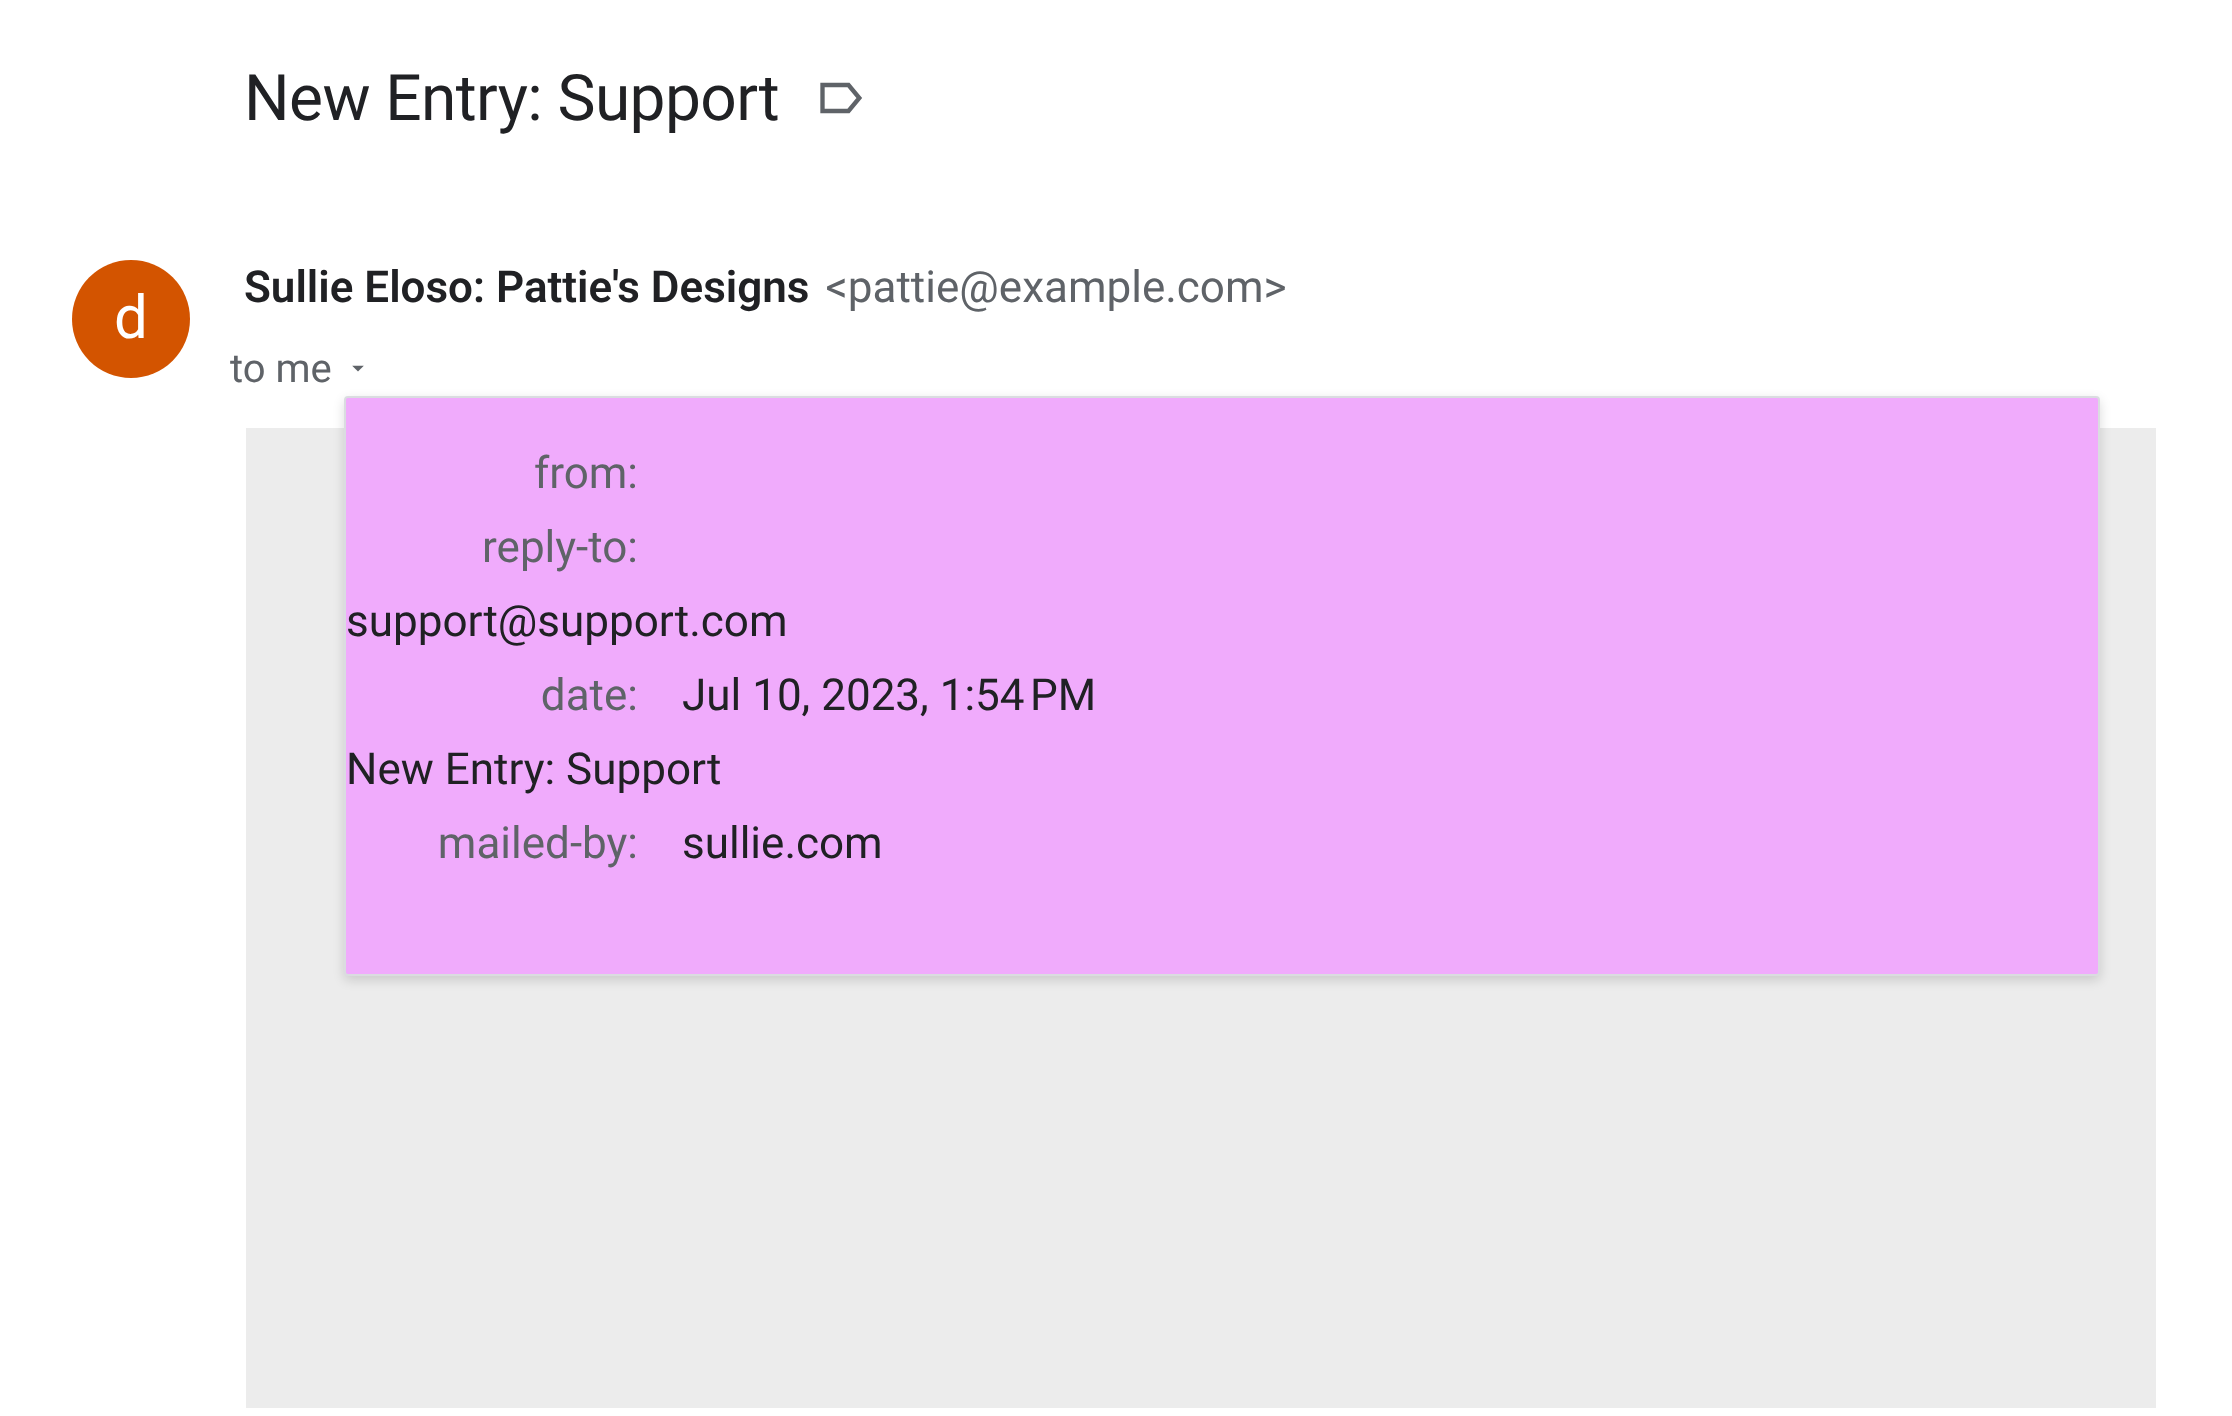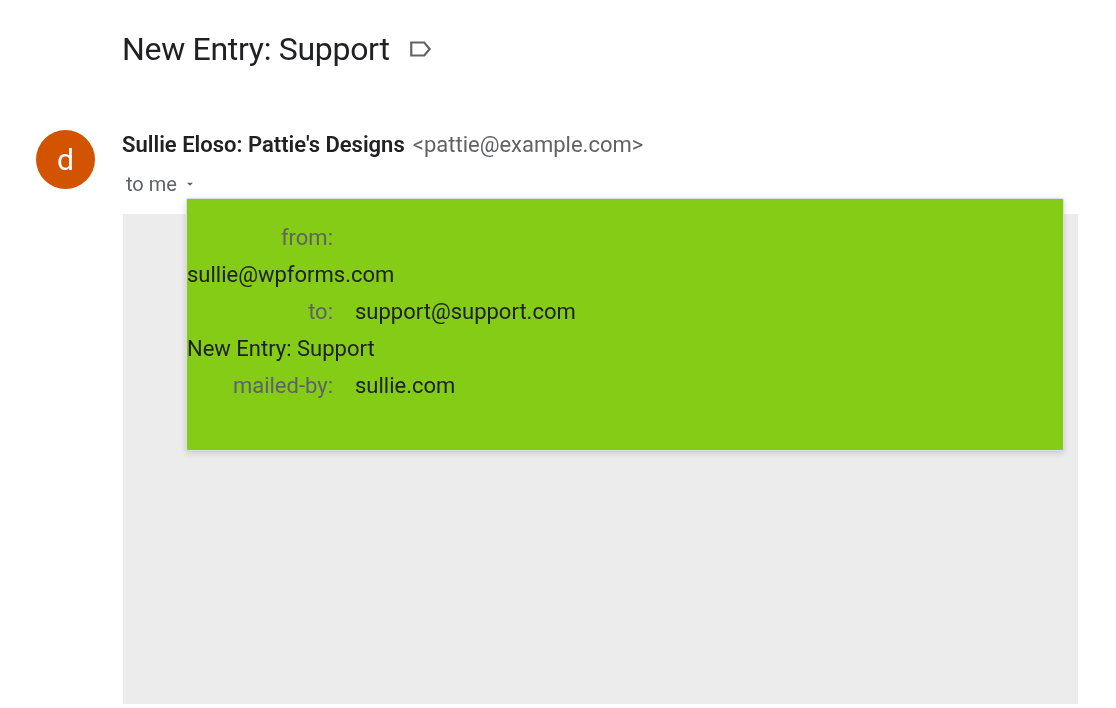--- a/index.html
+++ b/index.html
@@ -61,21 +61,21 @@
       color: #202124;
     }
     .sender-email {
       color: #5f6368;
       font-weight: 400;
     }
     
     .to-row {
       position: absolute;
       top: 172px;
-      left: 126px;
+      left: 115px;
       display: flex;
       align-items: center;
       gap: 6px;
       font-size: 20px;
       color: #5f6368;
       cursor: pointer;
     }
     .chevron {
       display: inline-flex;
     }
@@ -85,23 +85,23 @@
       top: 214px;
       left: 123px;
       right: 38px;
       height: 490px;
       background: #ececec;
     }
     
     .details-popup {
       position: absolute;
       top: 198px;
-      left: 186px;
+      left: 172px;
       width: 878px;
-      background: #84cc16;
+      background: #f0abfc;
       border: 1px solid #dadce0;
       border-radius: 2px;
       box-shadow: 0 2px 6px rgba(0,0,0,0.15);
       padding: 26px 30px 40px 0;
     }
     .detail-row {
       display: flex;
       align-items: baseline;
       margin-bottom: 12px;
       font-size: 22px;
@@ -155,25 +155,28 @@
   </span>
 </div>
 
 <div class="email-body-bg"></div>
 
 <div class="details-popup">
   <div class="detail-row">
     <span class="detail-label">from:</span>
   </div>
   <div class="detail-row">
-    <span class="detail-value">sullie@wpforms.com</span>
+    <span class="detail-label">reply-to:</span>
   </div>
   <div class="detail-row">
-    <span class="detail-label">to:</span>
     <span class="detail-value">support@support.com</span>
+  </div>
+  <div class="detail-row">
+    <span class="detail-label">date:</span>
+    <span class="detail-value">Jul 10, 2023, 1:54 PM</span>
   </div>
   <div class="detail-row">
     <span class="detail-value">New Entry: Support</span>
   </div>
   <div class="detail-row">
     <span class="detail-label">mailed-by:</span>
     <span class="detail-value">sullie.com</span>
   </div>
 </div>
 

